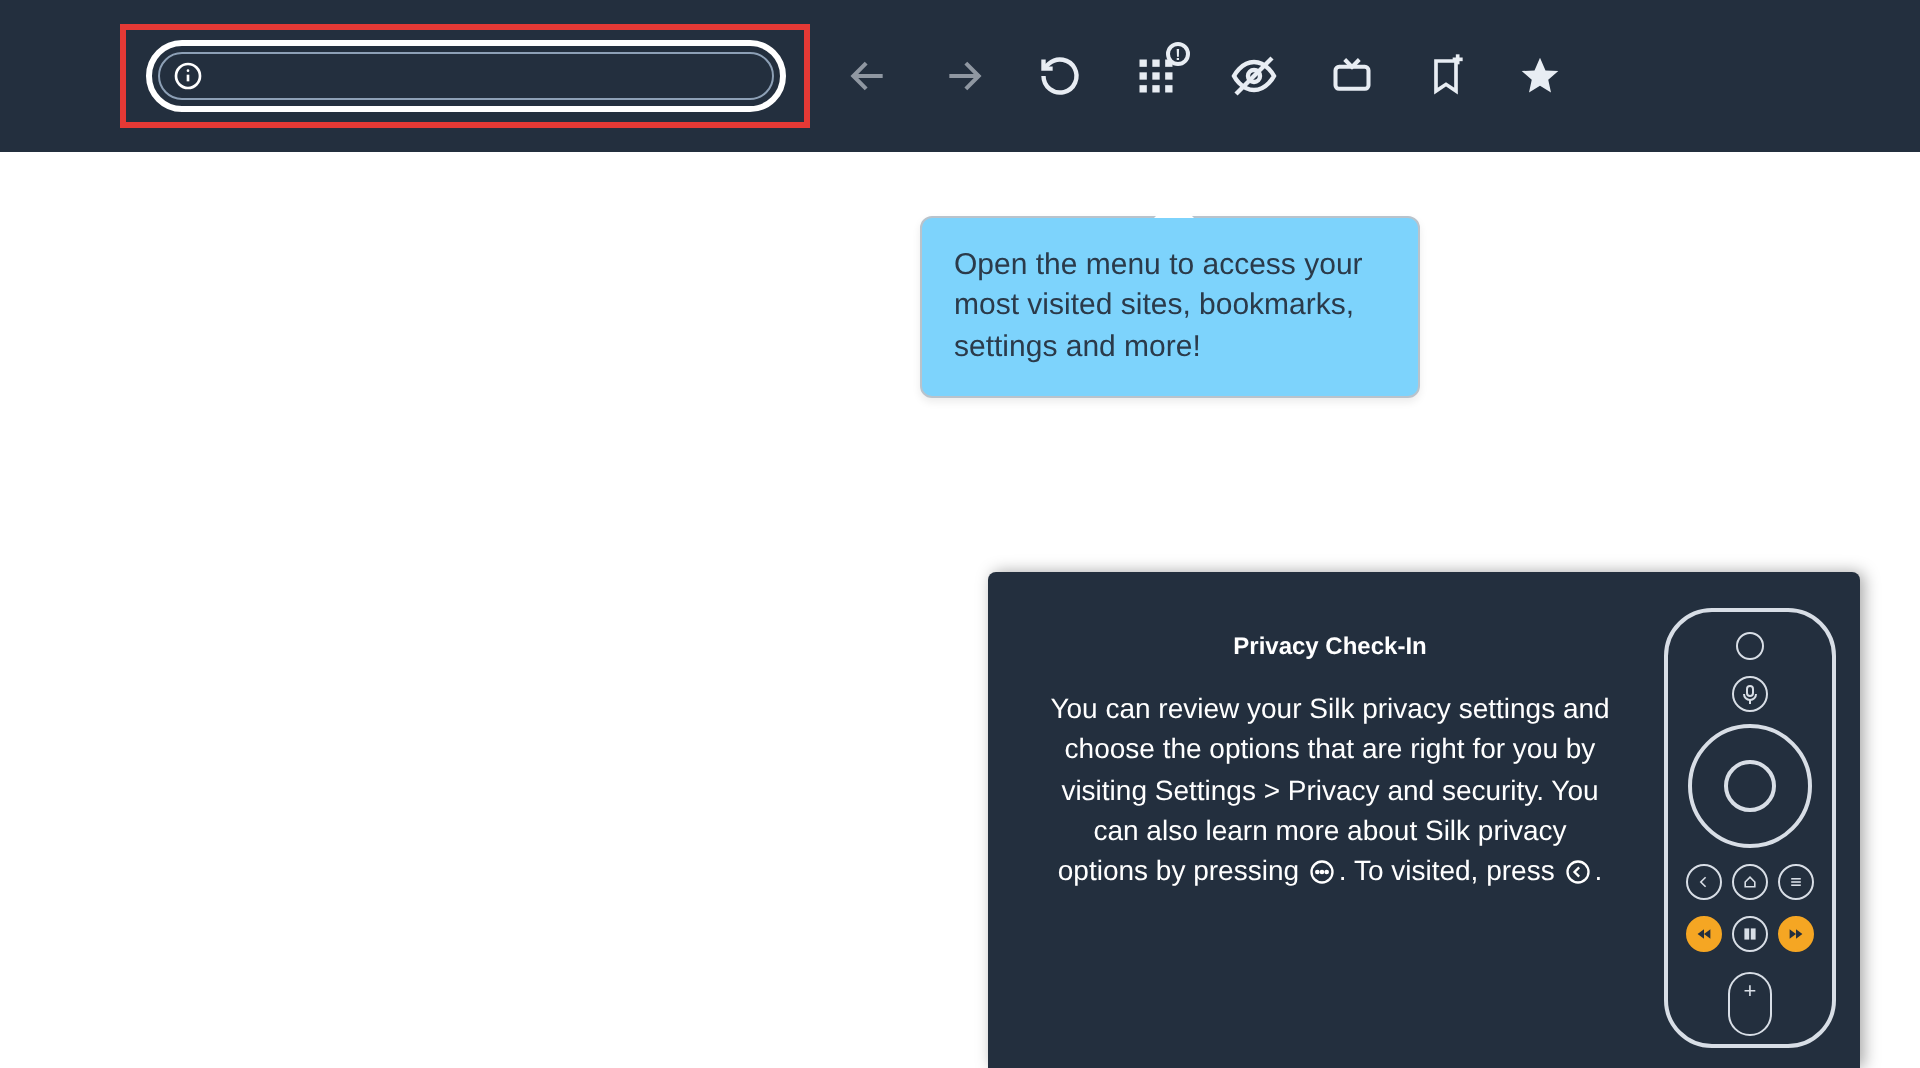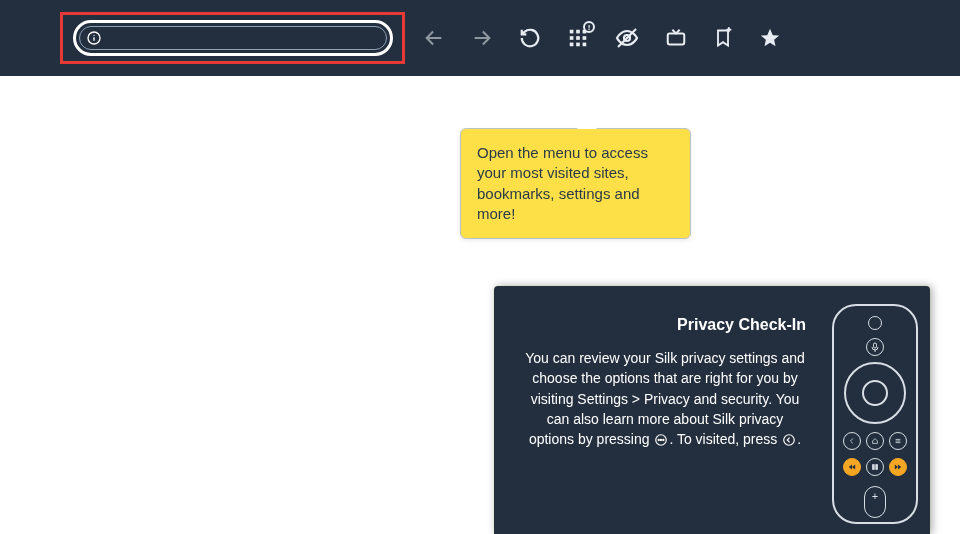--- a/index.html
+++ b/index.html
@@ -59,30 +59,29 @@
     border-radius: 50%;
     background: #232f3e;
     border: 2px solid #e8edf3;
     display:flex;align-items:center;justify-content:center;
     font-size: 8px; font-weight: bold; color:#e8edf3;
   }
   .tooltip {
     position: absolute;
     left: 460px;
     top: 108px;
-    width: 231px;
-    background: #fde047;
+    width: 250px;
+    background: #7dd3fc;
     border: 1px solid #b9c3cc;
     border-radius: 6px;
     padding: 14px 16px;
     color: #2b3a4a;
     font-size: 15px;
     line-height: 1.35;
     box-shadow: 0 2px 4px rgba(0,0,0,0.08);
-    margin-top: 20px;
   }
   .tooltip::before {
     content: "";
     position: absolute;
     top: -10px;
     left: 116px;
     border-left: 10px solid transparent;
     border-right: 10px solid transparent;
     border-bottom: 10px solid #fff;
   }
@@ -108,23 +107,22 @@
     box-shadow: 2px 0 8px rgba(0,0,0,0.35);
     display: flex;
   }
   .privacy-text {
     flex: 1;
     padding: 30px 14px 0 30px;
     text-align: center;
   }
   .privacy-title {
     font-weight: bold;
-    font-size: 16px;
+    font-size: 12px;
     margin-bottom: 14px;
-    text-align: right;
   }
   .privacy-body {
     font-size: 14px;
     line-height: 1.45;
   }
   .inline-glyph {
     display: inline-flex;
     vertical-align: middle;
     margin: 0 1px;
   }

